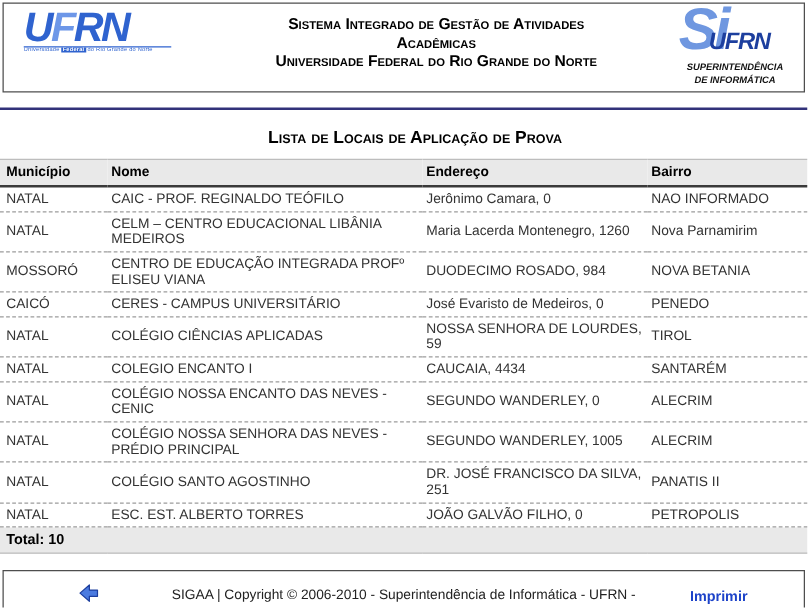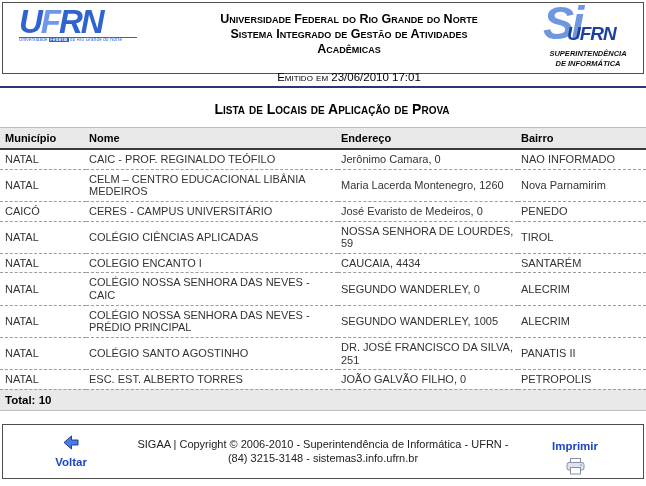--- a/index.html
+++ b/index.html
@@ -174,23 +174,22 @@
 <body>
 
 <div class="page">
 
   <div class="header-box">
     <div class="logo-left">
       <div class="ufrn-wordmark"><span>U</span><span class="light-f">F</span><span>RN</span></div>
       <div class="ufrn-strip"><span>Universidade </span><b>Federal</b><span> do Rio Grande do Norte</span></div>
     </div>
     <div class="header-center">
+      <div class="org-line">Sistema Integrado de Gestão de Atividades Acadêmicas</div>
       <div class="org-line">Universidade Federal do Rio Grande do Norte</div>
-      <div class="org-line">Sistema Integrado de Gestão de Atividades Acadêmicas</div>
-      <div class="emitted-line">Emitido em 23/06/2010 17:01</div>
     </div>
     <div class="logo-right">
       <span class="si-s">Si</span>
       <span class="si-ufrn">UFRN</span>
       <span class="si-label">SUPERINTENDÊNCIA
 DE INFORMÁTICA</span>
     </div>
   </div>
 
   <div class="rule-blue"></div>
@@ -219,40 +218,46 @@
           <td>Jerônimo Camara, 0</td>
           <td>NAO INFORMADO</td>
         </tr>
         <tr>
           <td>NATAL</td>
           <td>CELM – CENTRO EDUCACIONAL LIBÂNIA MEDEIROS</td>
           <td>Maria Lacerda Montenegro, 1260</td>
           <td>Nova Parnamirim</td>
         </tr>
         <tr>
+          <td>MOSSORÓ</td>
+          <td>CENTRO DE EDUCAÇÃO INTEGRADA PROFº ELISEU VIANA</td>
+          <td>DUODECIMO ROSADO, 984</td>
+          <td>NOVA BETANIA</td>
+        </tr>
+        <tr>
           <td>CAICÓ</td>
           <td>CERES - CAMPUS UNIVERSITÁRIO</td>
           <td>José Evaristo de Medeiros, 0</td>
           <td>PENEDO</td>
         </tr>
         <tr>
           <td>NATAL</td>
           <td>COLÉGIO CIÊNCIAS APLICADAS</td>
           <td>NOSSA SENHORA DE LOURDES, 59</td>
           <td>TIROL</td>
         </tr>
         <tr>
           <td>NATAL</td>
           <td>COLEGIO ENCANTO I</td>
           <td>CAUCAIA, 4434</td>
           <td>SANTARÉM</td>
         </tr>
         <tr>
           <td>NATAL</td>
-          <td>COLÉGIO NOSSA SENHORA DAS NEVES - CAIC</td>
+          <td>COLÉGIO NOSSA ENCANTO DAS NEVES - CENIC</td>
           <td>SEGUNDO WANDERLEY, 0</td>
           <td>ALECRIM</td>
         </tr>
         <tr>
           <td>NATAL</td>
           <td>COLÉGIO NOSSA SENHORA DAS NEVES - PRÉDIO PRINCIPAL</td>
           <td>SEGUNDO WANDERLEY, 1005</td>
           <td>ALECRIM</td>
         </tr>
         <tr>

